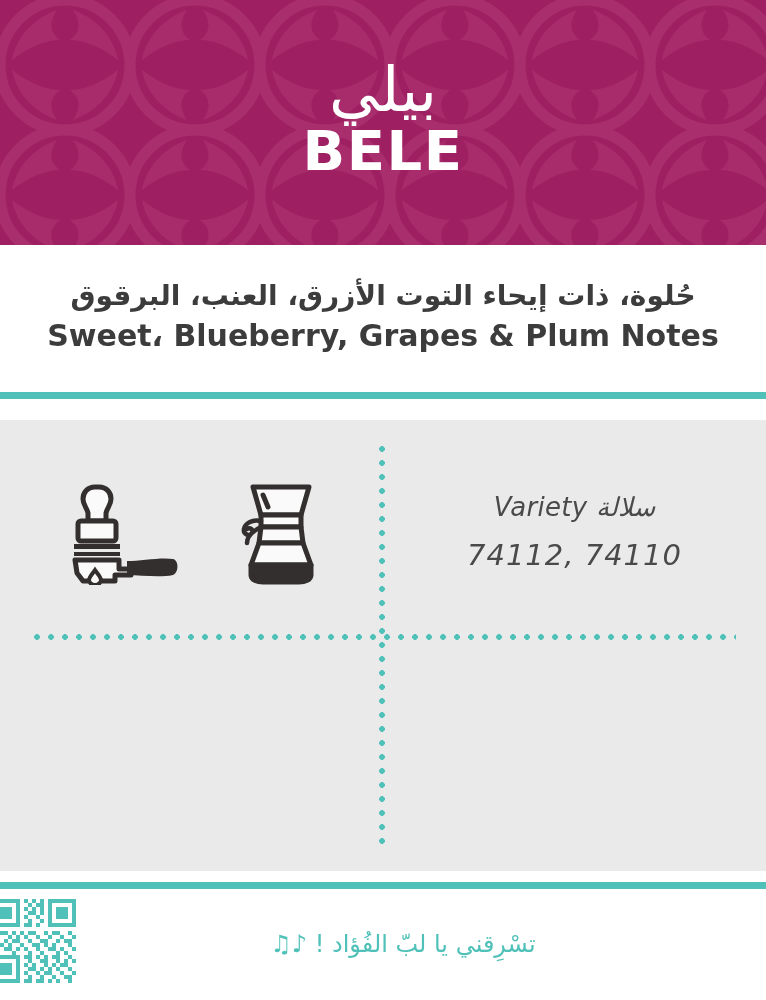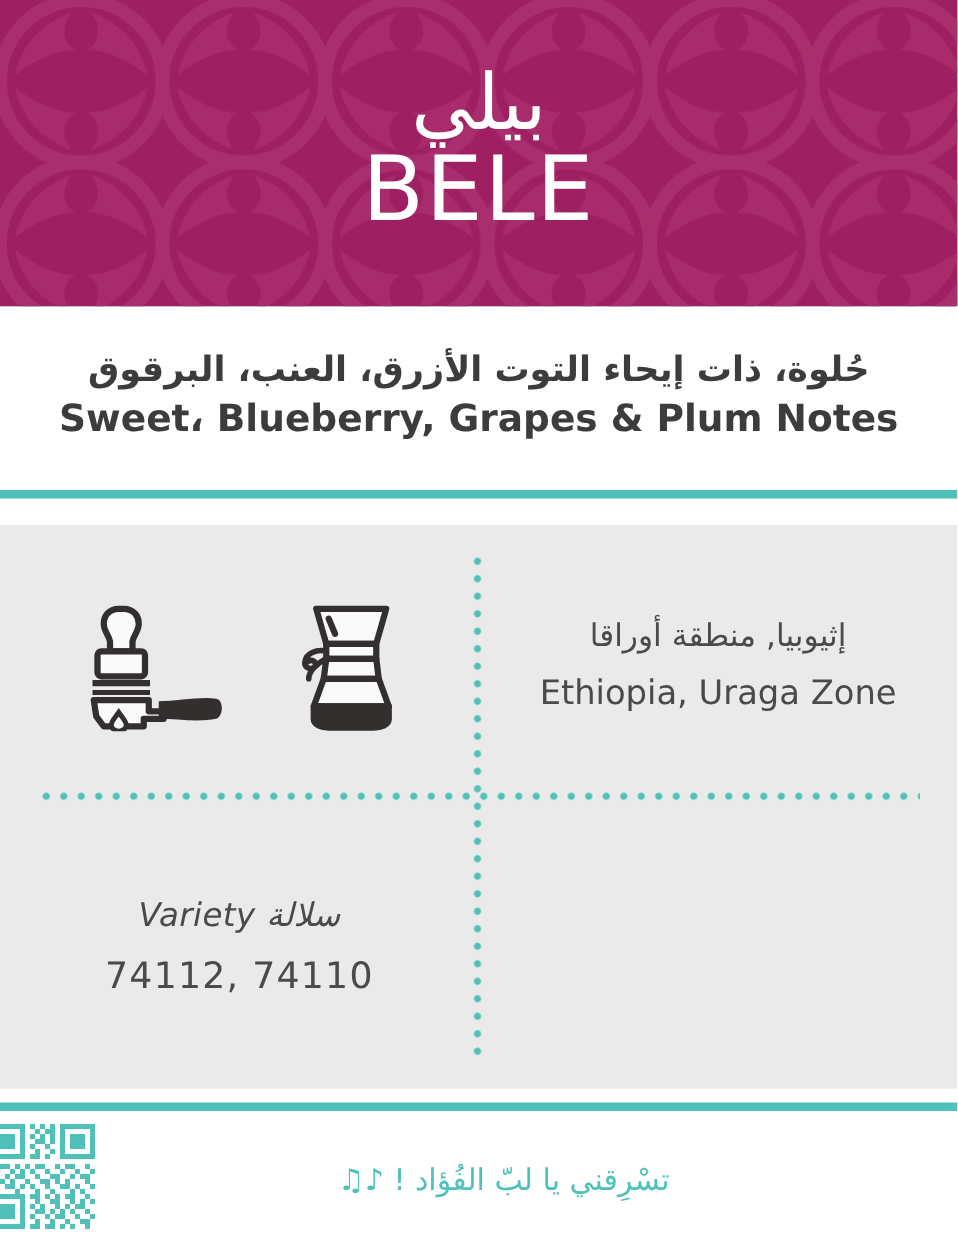--- a/index.html
+++ b/index.html
@@ -43,23 +43,23 @@
     color:#ffffff;
     font-size:62px;
     line-height:0.98;
     font-weight:400;
     letter-spacing:0px;
     direction:rtl;
     margin-bottom:2px;
   }
   .brand-en {
     color:#ffffff;
-    font-size:72px;
+    font-size:56px;
     line-height:1.0;
-    font-weight:400;
+    font-weight:700;
     letter-spacing:1.5px;
   }
 
   
   .notes {
     flex:none;
     height:147px;
     background:#ffffff;
     display:flex; flex-direction:column;
     align-items:center; justify-content:center;
@@ -171,20 +171,21 @@
     font-style:italic;
   }
   .variety-val {
     color:#4A4A4A;
     font-size:29px;
     font-weight:400;
     line-height:1.3;
     text-align:center;
     white-space:nowrap;
     letter-spacing:1px;
+    font-style:italic;
   }
 
   
   .footer {
     position:relative;
     flex:1;
     background:#ffffff;
     display:flex;
     align-items:center;
   }
@@ -279,24 +280,20 @@
               <path d="M24 62 L68 62 L76 84 L16 84 Z" fill="#FAFAFA"></path>
               <path d="M16 84 L76 84 L76 94 C76 99 70 101 64 101 L28 101 C22 101 16 99 16 94 Z" fill="#332F2E"></path>
             </g>
             <path d="M28 14 L33 26" stroke="#332F2E" stroke-width="5" stroke-linecap="round" fill="none"></path>
             <path d="M26 40 C18 38 10 42 9 48 C8 53 14 56 17 52 C19 49 15 46 12 48 M26 46 C18 50 12 56 12 62" stroke="#332F2E" stroke-width="4.5" fill="none" stroke-linecap="round"></path>
           </svg>
 
         </div>
       </div>
 
-      <div class="cell">
-        <div class="txt-ar">إثيوبيا, منطقة أوراقا</div>
-        <div class="txt-en">Ethiopia, Uraga Zone</div>
-      </div>
 
 
       <div class="cell">
         <div class="variety-head">Variety   سلالة</div>
         <div class="variety-val">74112, 74110</div>
       </div>
 
     </div>
   </div>
 

